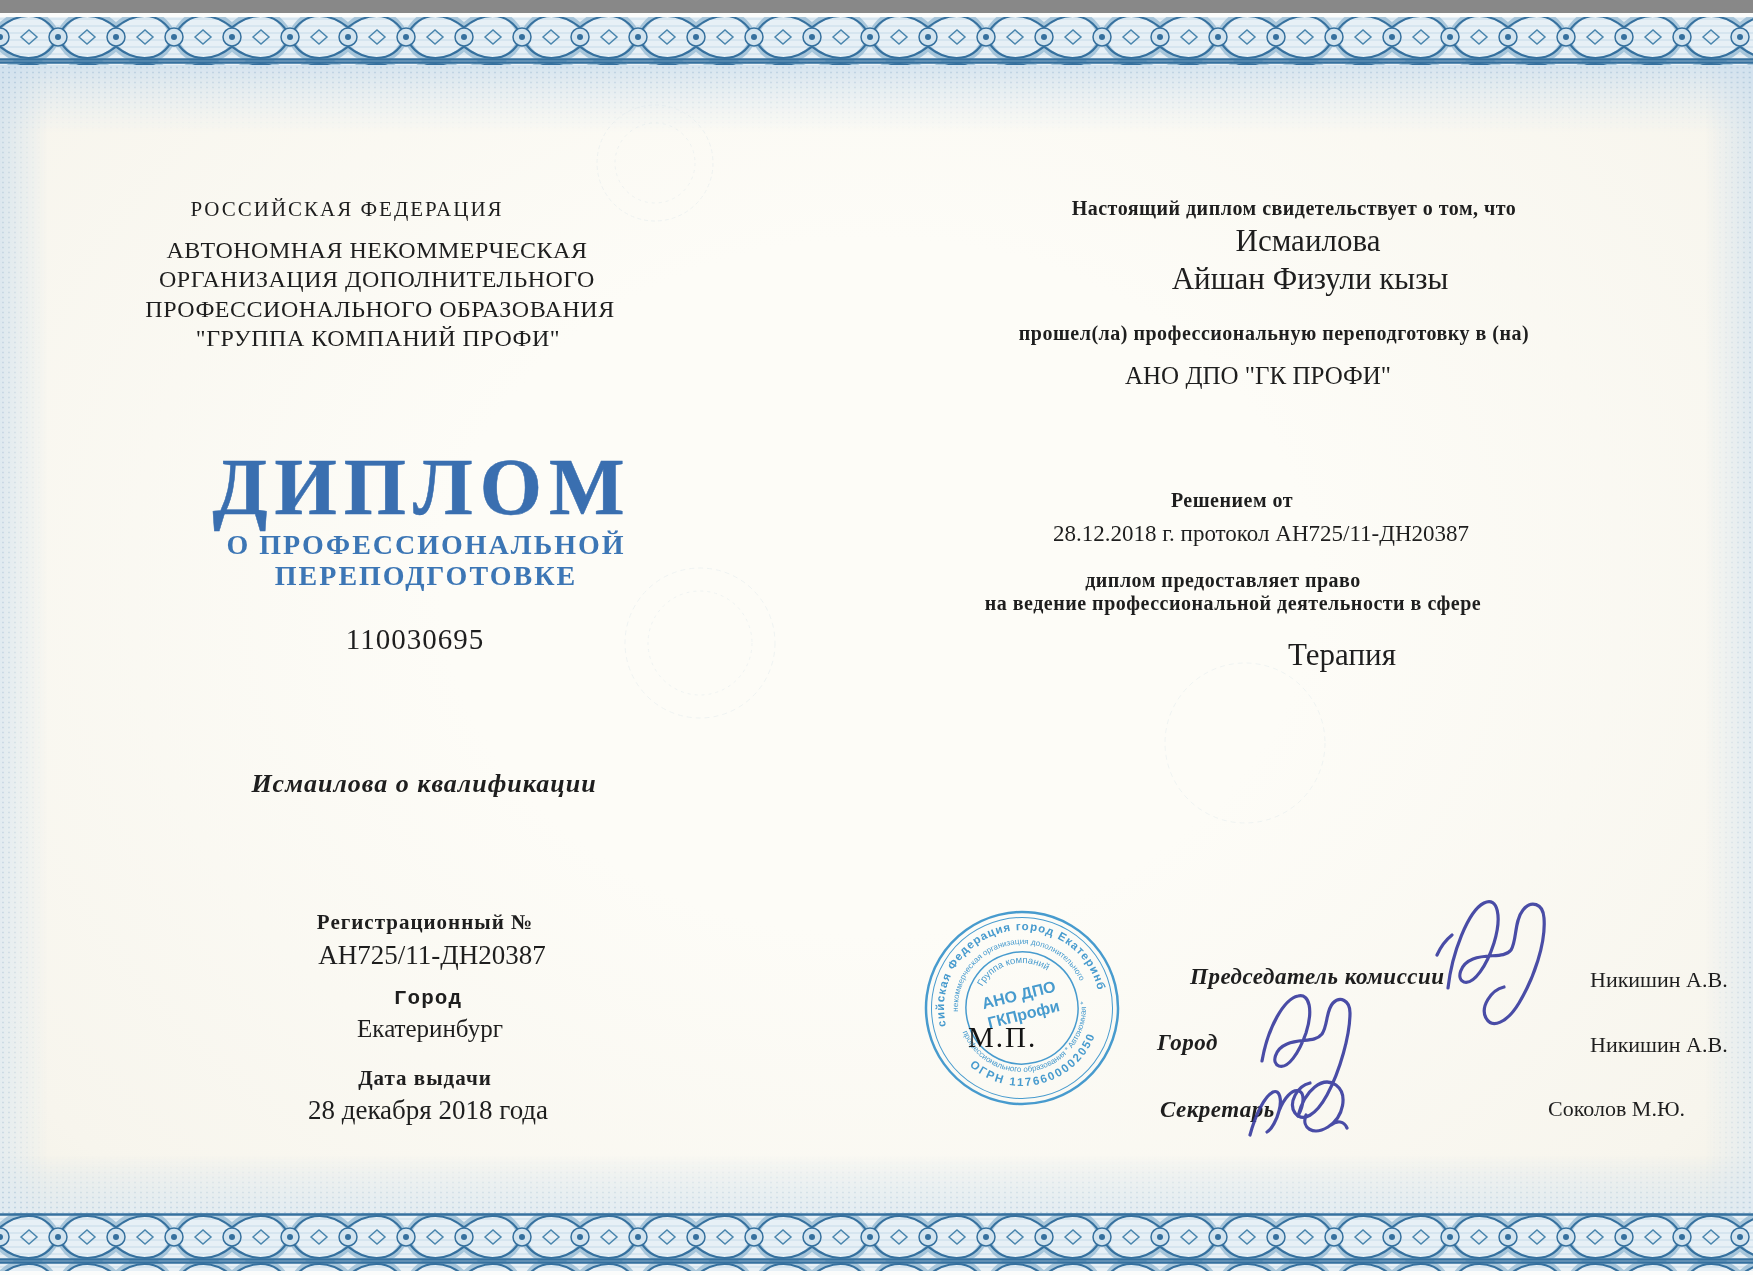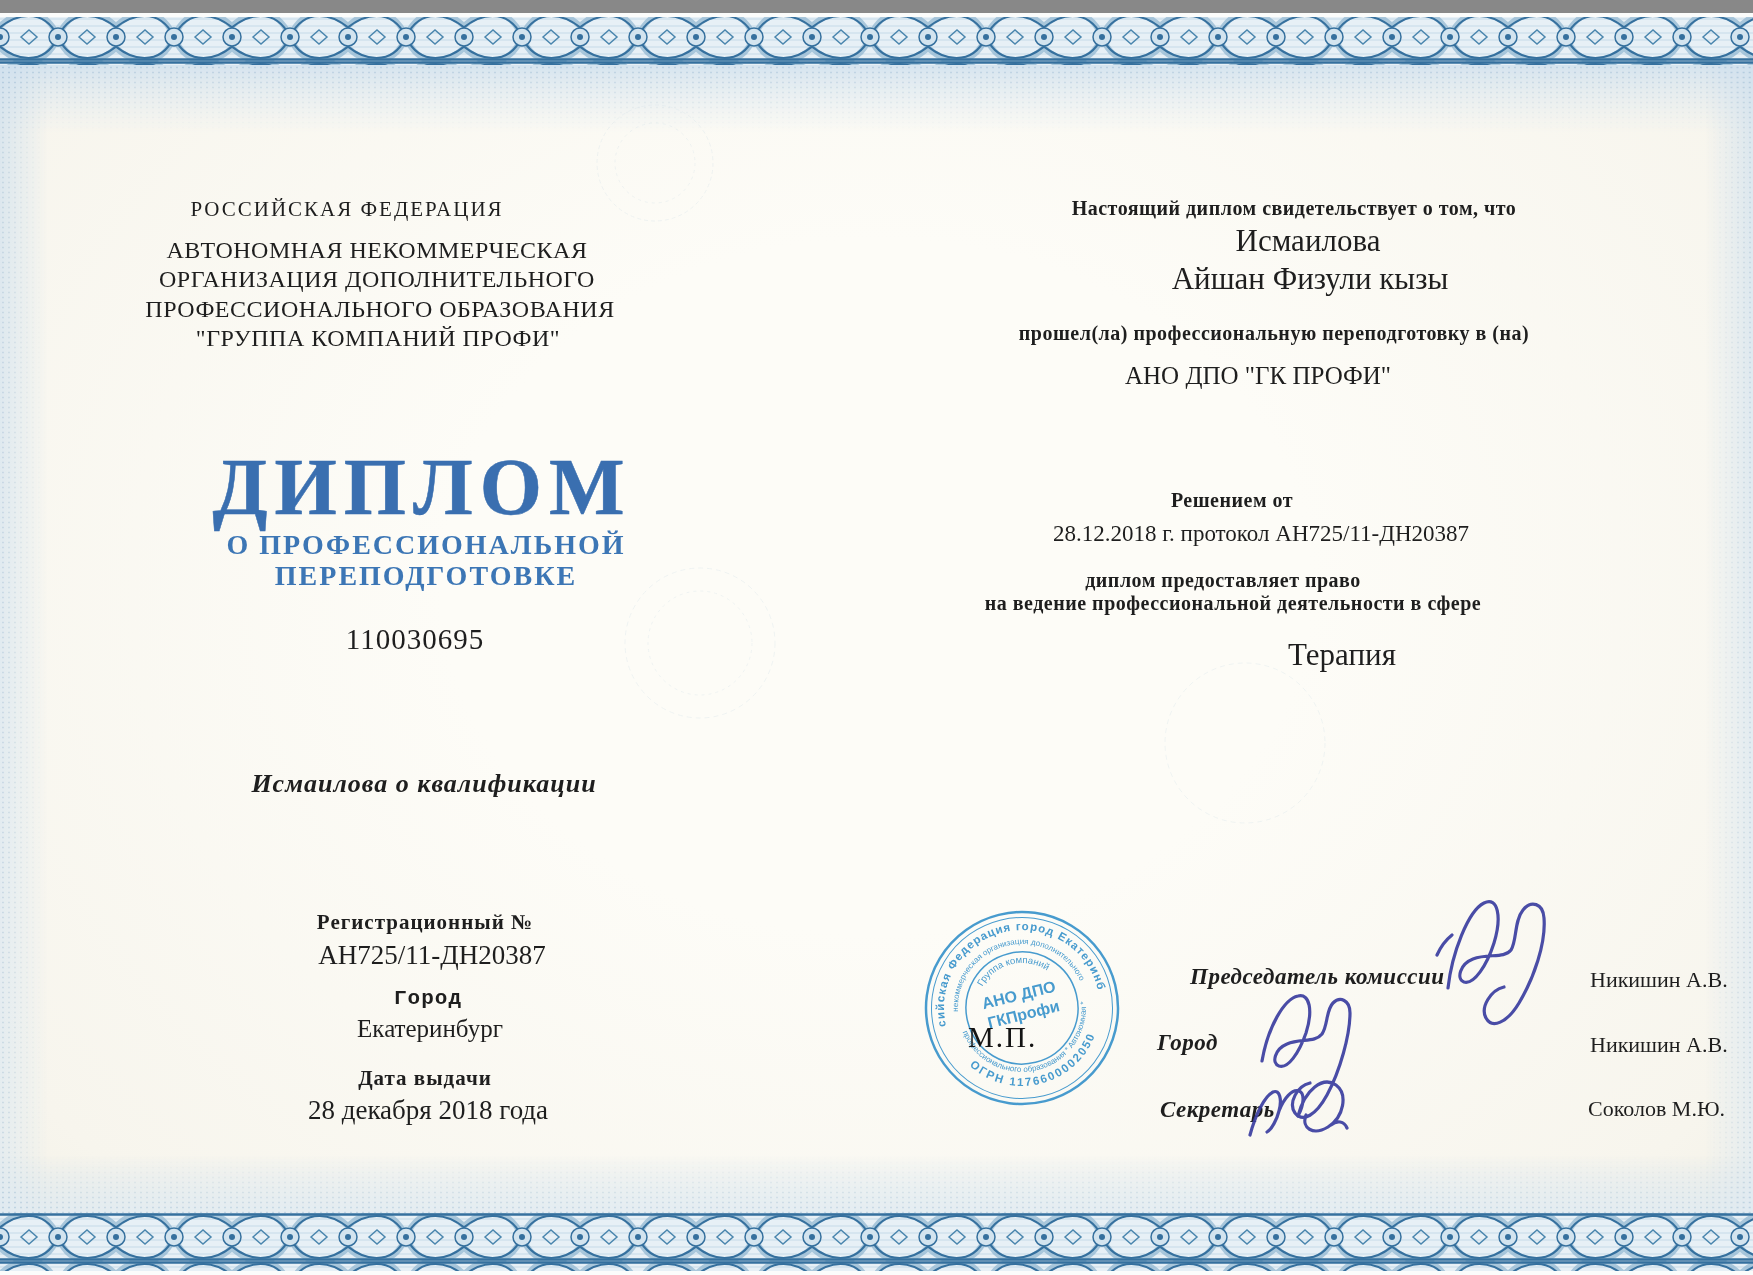--- a/index.html
+++ b/index.html
@@ -140,21 +140,21 @@
   <div class="abs ctr r-lbl" style="left:1233px; top:579px;">на ведение профессиональной деятельности в сфере</div>
   <div class="abs ctr r-field" style="left:1342px; top:624px;">Терапия</div>
 
   <div class="abs sig-title" style="left:1190px; top:951px;">Председатель комиссии</div>
   <div class="abs sig-name" style="left:1590px; top:954px;">Никишин А.В.</div>
 
   <div class="abs sig-title" style="left:1157px; top:1017px;">Город</div>
   <div class="abs sig-name" style="left:1590px; top:1019px;">Никишин А.В.</div>
 
   <div class="abs sig-title" style="left:1160px; top:1084px;">Секретарь</div>
-  <div class="abs sig-name" style="left:1588px; top:1083px;">Соколов М.Ю.</div>
+  <div class="abs sig-name" style="left:1548px; top:1083px;">Соколов М.Ю.</div>
 
   <svg class="layer" width="1753" height="1275" aria-hidden="true">
     <defs>
       <path id="sp-out-top" d="M-78,0 A78,78 0 1 1 78,0" fill="none"></path>
       <path id="sp-out-bot" d="M-78,0 A78,78 0 1 0 78,0" fill="none"></path>
       <path id="sp-mid-top" d="M-64,0 A64,64 0 1 1 64,0" fill="none"></path>
       <path id="sp-mid-bot" d="M-64,0 A64,64 0 1 0 64,0" fill="none"></path>
       <path id="sp-in-top" d="M-45,0 A45,45 0 1 1 45,0" fill="none"></path>
     </defs>
 

